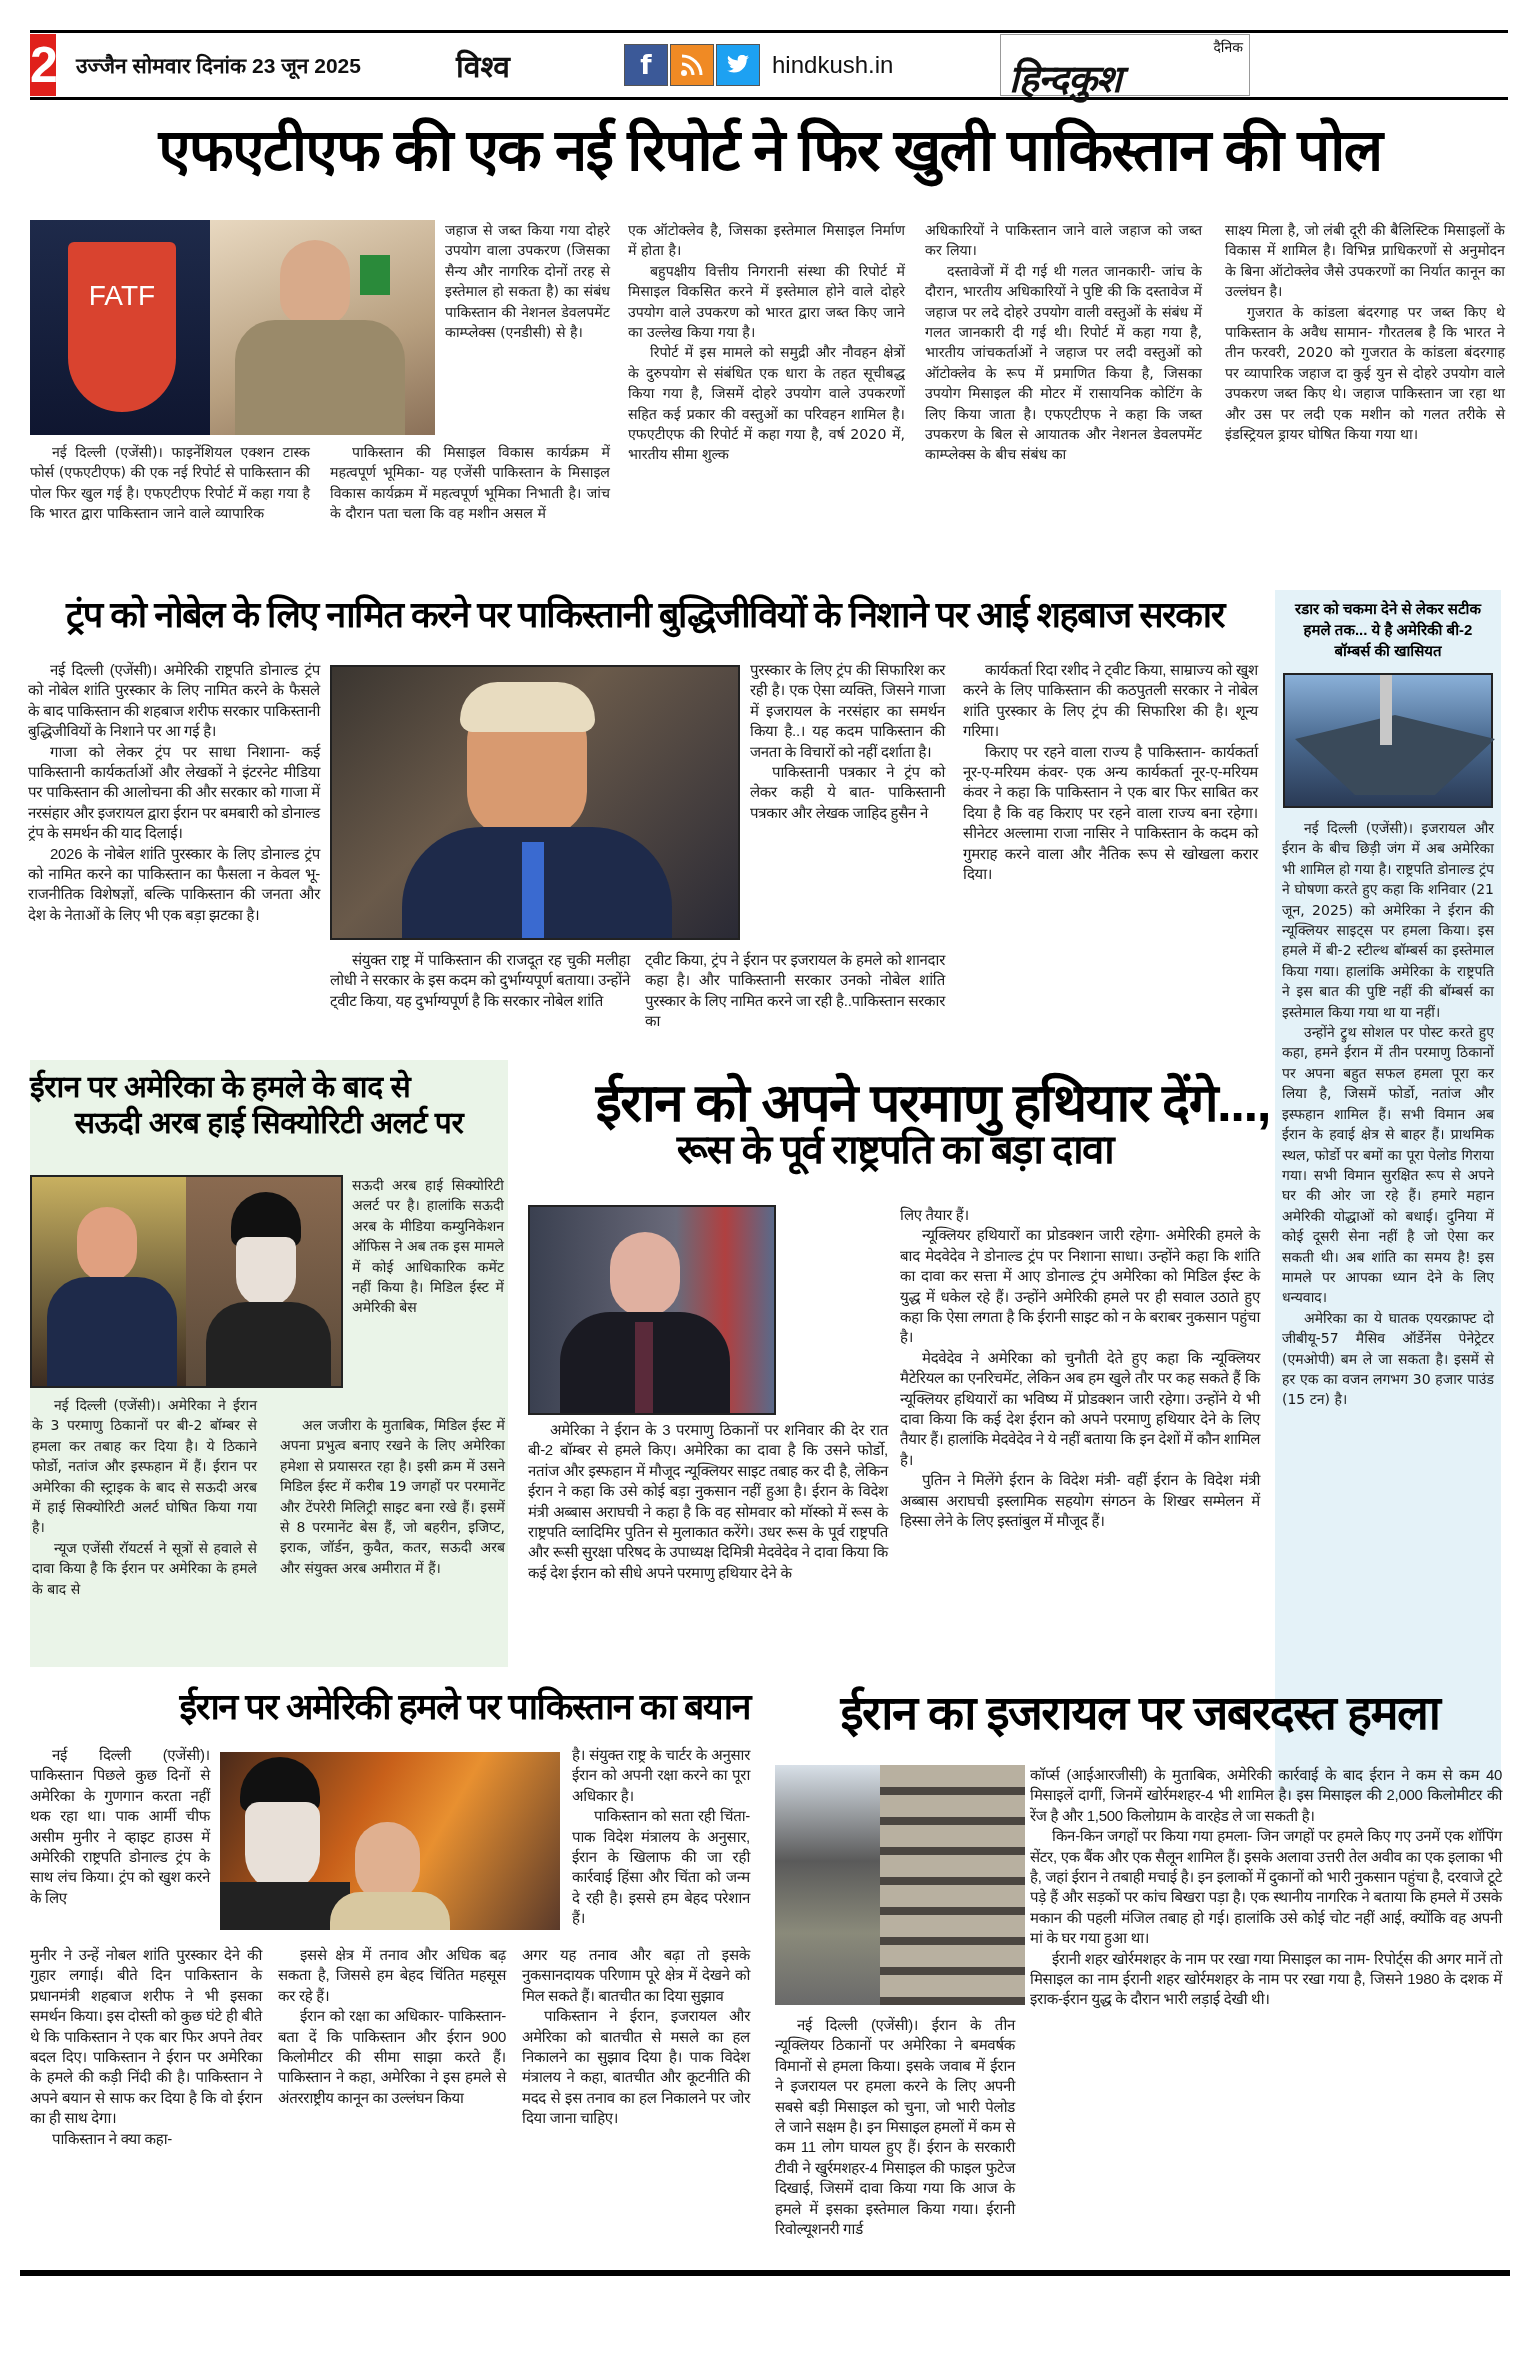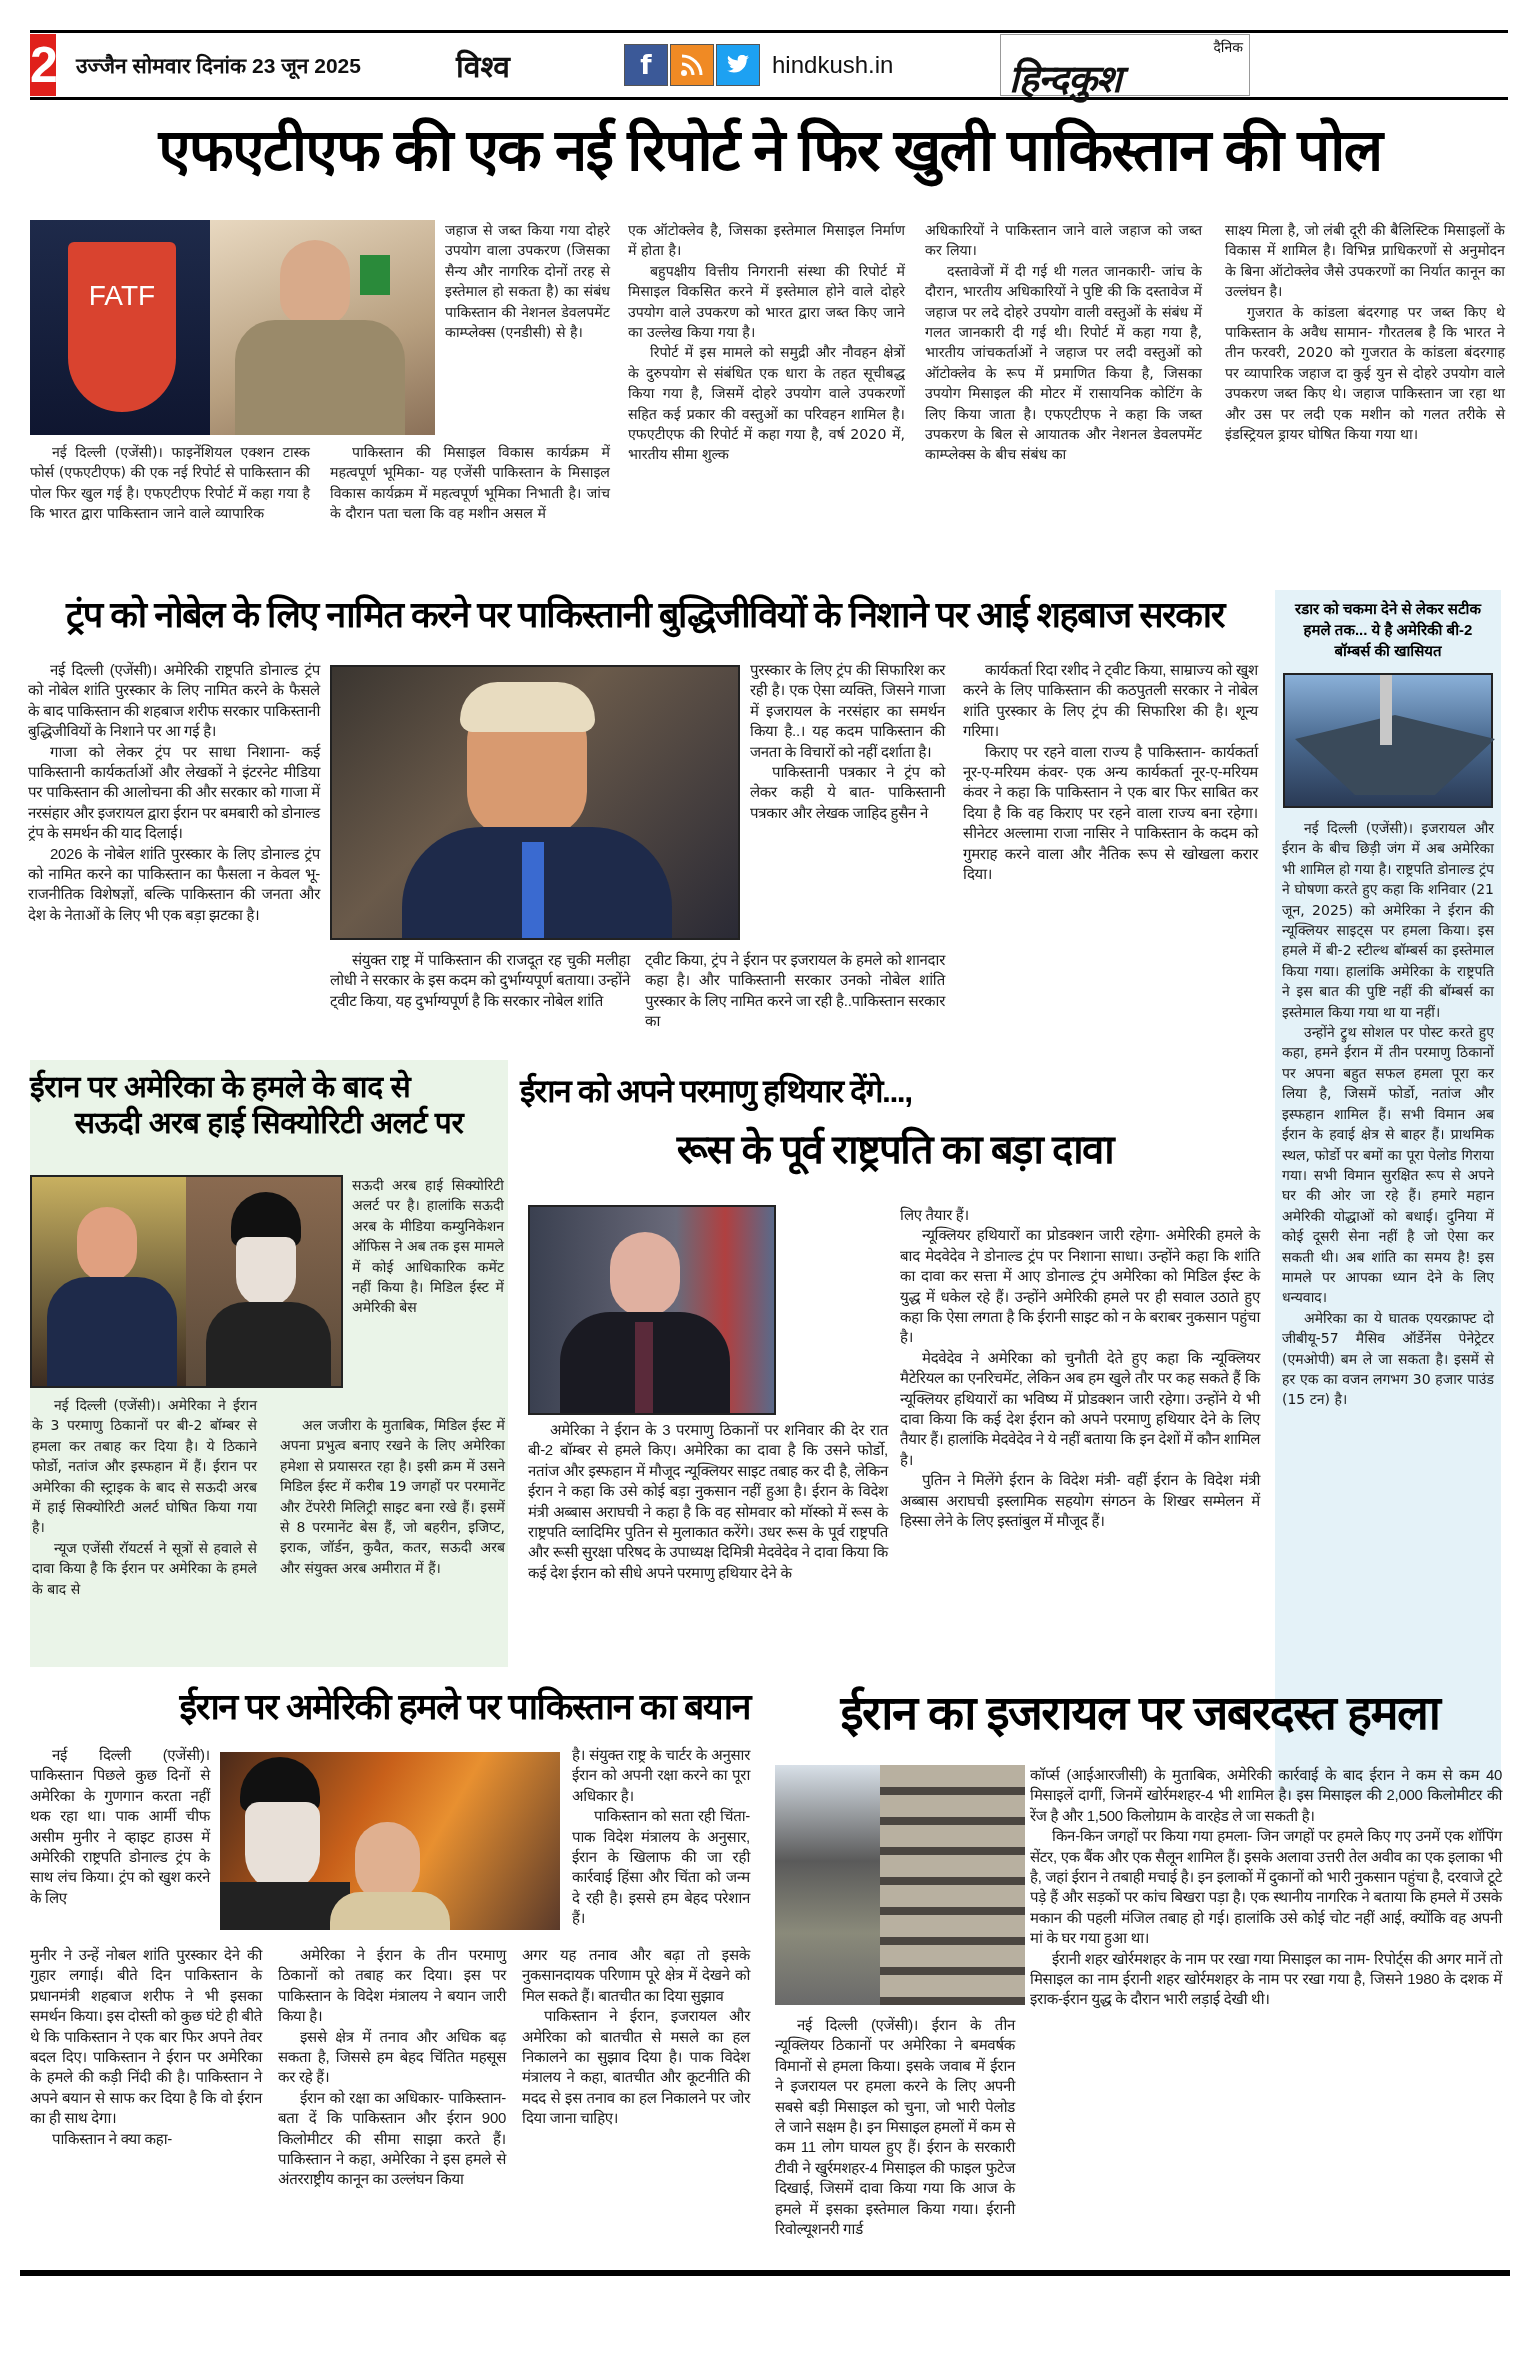--- a/index.html
+++ b/index.html
@@ -152,21 +152,21 @@
   <p class="noindent">सऊदी अरब हाई सिक्योरिटी अलर्ट पर है। हालांकि सऊदी अरब के मीडिया कम्युनिकेशन ऑफिस ने अब तक इस मामले में कोई आधिकारिक कमेंट नहीं किया है। मिडिल ईस्ट में अमेरिकी बेस</p>
 </div>
 <div class="abs txt" style="left:32px;top:1395px;width:225px;font-size:14px">
   <p>नई दिल्ली (एजेंसी)। अमेरिका ने ईरान के 3 परमाणु ठिकानों पर बी-2 बॉम्बर से हमला कर तबाह कर दिया है। ये ठिकाने फोर्डो, नतांज और इस्फहान में हैं। ईरान पर अमेरिका की स्ट्राइक के बाद से सऊदी अरब में हाई सिक्योरिटी अलर्ट घोषित किया गया है।</p>
   <p>न्यूज एजेंसी रॉयटर्स ने सूत्रों से हवाले से दावा किया है कि ईरान पर अमेरिका के हमले के बाद से</p>
 </div>
 <div class="abs txt" style="left:280px;top:1415px;width:225px;font-size:14px">
   <p>अल जजीरा के मुताबिक, मिडिल ईस्ट में अपना प्रभुत्व बनाए रखने के लिए अमेरिका हमेशा से प्रयासरत रहा है। इसी क्रम में उसने मिडिल ईस्ट में करीब 19 जगहों पर परमानेंट और टेंपरेरी मिलिट्री साइट बना रखे हैं। इसमें से 8 परमानेंट बेस हैं, जो बहरीन, इजिप्ट, इराक, जॉर्डन, कुवैत, कतर, सऊदी अरब और संयुक्त अरब अमीरात में हैं।</p>
 </div>
 
-<div class="abs hl" style="left:520px;top:1075px;width:750px;font-size:32px;text-align:left">ईरान को अपने परमाणु हथियार देंगे...,</div>
+<div class="abs hl" style="left:520px;top:1075px;width:750px;font-size:53px;text-align:right">ईरान को अपने परमाणु हथियार देंगे...,</div>
 <div class="abs hl" style="left:520px;top:1128px;width:750px;font-size:40px;text-align:center">रूस के पूर्व राष्ट्रपति का बड़ा दावा</div>
 <div class="img" style="left:528px;top:1205px;width:248px;height:210px;background:linear-gradient(90deg,#3a4050,#6a6a7a 60%,#b04040 80%,#5a6a8a)">
   <div style="position:absolute;left:80px;top:25px;width:70px;height:85px;background:#e0b0a0;border-radius:35px"></div>
   <div style="position:absolute;left:30px;top:105px;width:170px;height:105px;background:#1a1a22;border-radius:50px 50px 0 0"></div>
   <div style="position:absolute;left:105px;top:115px;width:18px;height:95px;background:#5a2a3a"></div>
 </div>
 <div class="abs txt cond" style="left:528px;top:1420px;width:360px">
   <p>अमेरिका ने ईरान के 3 परमाणु ठिकानों पर शनिवार की देर रात बी-2 बॉम्बर से हमले किए। अमेरिका का दावा है कि उसने फोर्डो, नतांज और इस्फहान में मौजूद न्यूक्लियर साइट तबाह कर दी है, लेकिन ईरान ने कहा कि उसे कोई बड़ा नुकसान नहीं हुआ है। ईरान के विदेश मंत्री अब्बास अराघची ने कहा है कि वह सोमवार को मॉस्को में रूस के राष्ट्रपति व्लादिमिर पुतिन से मुलाकात करेंगे। उधर रूस के पूर्व राष्ट्रपति और रूसी सुरक्षा परिषद के उपाध्यक्ष दिमित्री मेदवेदेव ने दावा किया कि कई देश ईरान को सीधे अपने परमाणु हथियार देने के</p>
 </div>
 <div class="abs txt cond" style="left:900px;top:1205px;width:360px">
@@ -185,21 +185,20 @@
   <div style="position:absolute;left:25px;top:50px;width:75px;height:90px;background:#e8e0d8;border-radius:15px 15px 40px 40px"></div>
   <div style="position:absolute;left:0;top:130px;width:130px;height:48px;background:#222"></div>
   <div style="position:absolute;left:135px;top:70px;width:65px;height:80px;background:#e0b090;border-radius:32px"></div>
   <div style="position:absolute;left:110px;top:140px;width:120px;height:38px;background:#d8c8a0;border-radius:30px 30px 0 0"></div>
 </div>
 <div class="abs txt cond" style="left:30px;top:1945px;width:232px">
   <p class="noindent">मुनीर ने उन्हें नोबल शांति पुरस्कार देने की गुहार लगाई। बीते दिन पाकिस्तान के प्रधानमंत्री शहबाज शरीफ ने भी इसका समर्थन किया। इस दोस्ती को कुछ घंटे ही बीते थे कि पाकिस्तान ने एक बार फिर अपने तेवर बदल दिए। पाकिस्तान ने ईरान पर अमेरिका के हमले की कड़ी निंदी की है। पाकिस्तान ने अपने बयान से साफ कर दिया है कि वो ईरान का ही साथ देगा।</p>
   <p>पाकिस्तान ने क्या कहा-</p>
 </div>
 <div class="abs txt cond" style="left:278px;top:1945px;width:228px">
-  <p>अमेरिका ने ईरान के तीन परमाणु ठिकानों को तबाह कर दिया। इस पर पाकिस्तान के विदेश मंत्रालय ने बयान जारी किया है।</p>
   <p>इससे क्षेत्र में तनाव और अधिक बढ़ सकता है, जिससे हम बेहद चिंतित महसूस कर रहे हैं।</p>
   <p>ईरान को रक्षा का अधिकार- पाकिस्तान- बता दें कि पाकिस्तान और ईरान 900 किलोमीटर की सीमा साझा करते हैं। पाकिस्तान ने कहा, अमेरिका ने इस हमले से अंतरराष्ट्रीय कानून का उल्लंघन किया</p>
 </div>
 <div class="abs txt cond" style="left:572px;top:1745px;width:178px">
   <p class="noindent">है। संयुक्त राष्ट्र के चार्टर के अनुसार ईरान को अपनी रक्षा करने का पूरा अधिकार है।</p>
   <p>पाकिस्तान को सता रही चिंता-पाक विदेश मंत्रालय के अनुसार, ईरान के खिलाफ की जा रही कार्रवाई हिंसा और चिंता को जन्म दे रही है। इससे हम बेहद परेशान हैं।</p>
 </div>
 <div class="abs txt cond" style="left:522px;top:1945px;width:228px">
   <p class="noindent">अगर यह तनाव और बढ़ा तो इसके नुकसानदायक परिणाम पूरे क्षेत्र में देखने को मिल सकते हैं। बातचीत का दिया सुझाव</p>
   <p>पाकिस्तान ने ईरान, इजरायल और अमेरिका को बातचीत से मसले का हल निकालने का सुझाव दिया है। पाक विदेश मंत्रालय ने कहा, बातचीत और कूटनीति की मदद से इस तनाव का हल निकालने पर जोर दिया जाना चाहिए।</p>

